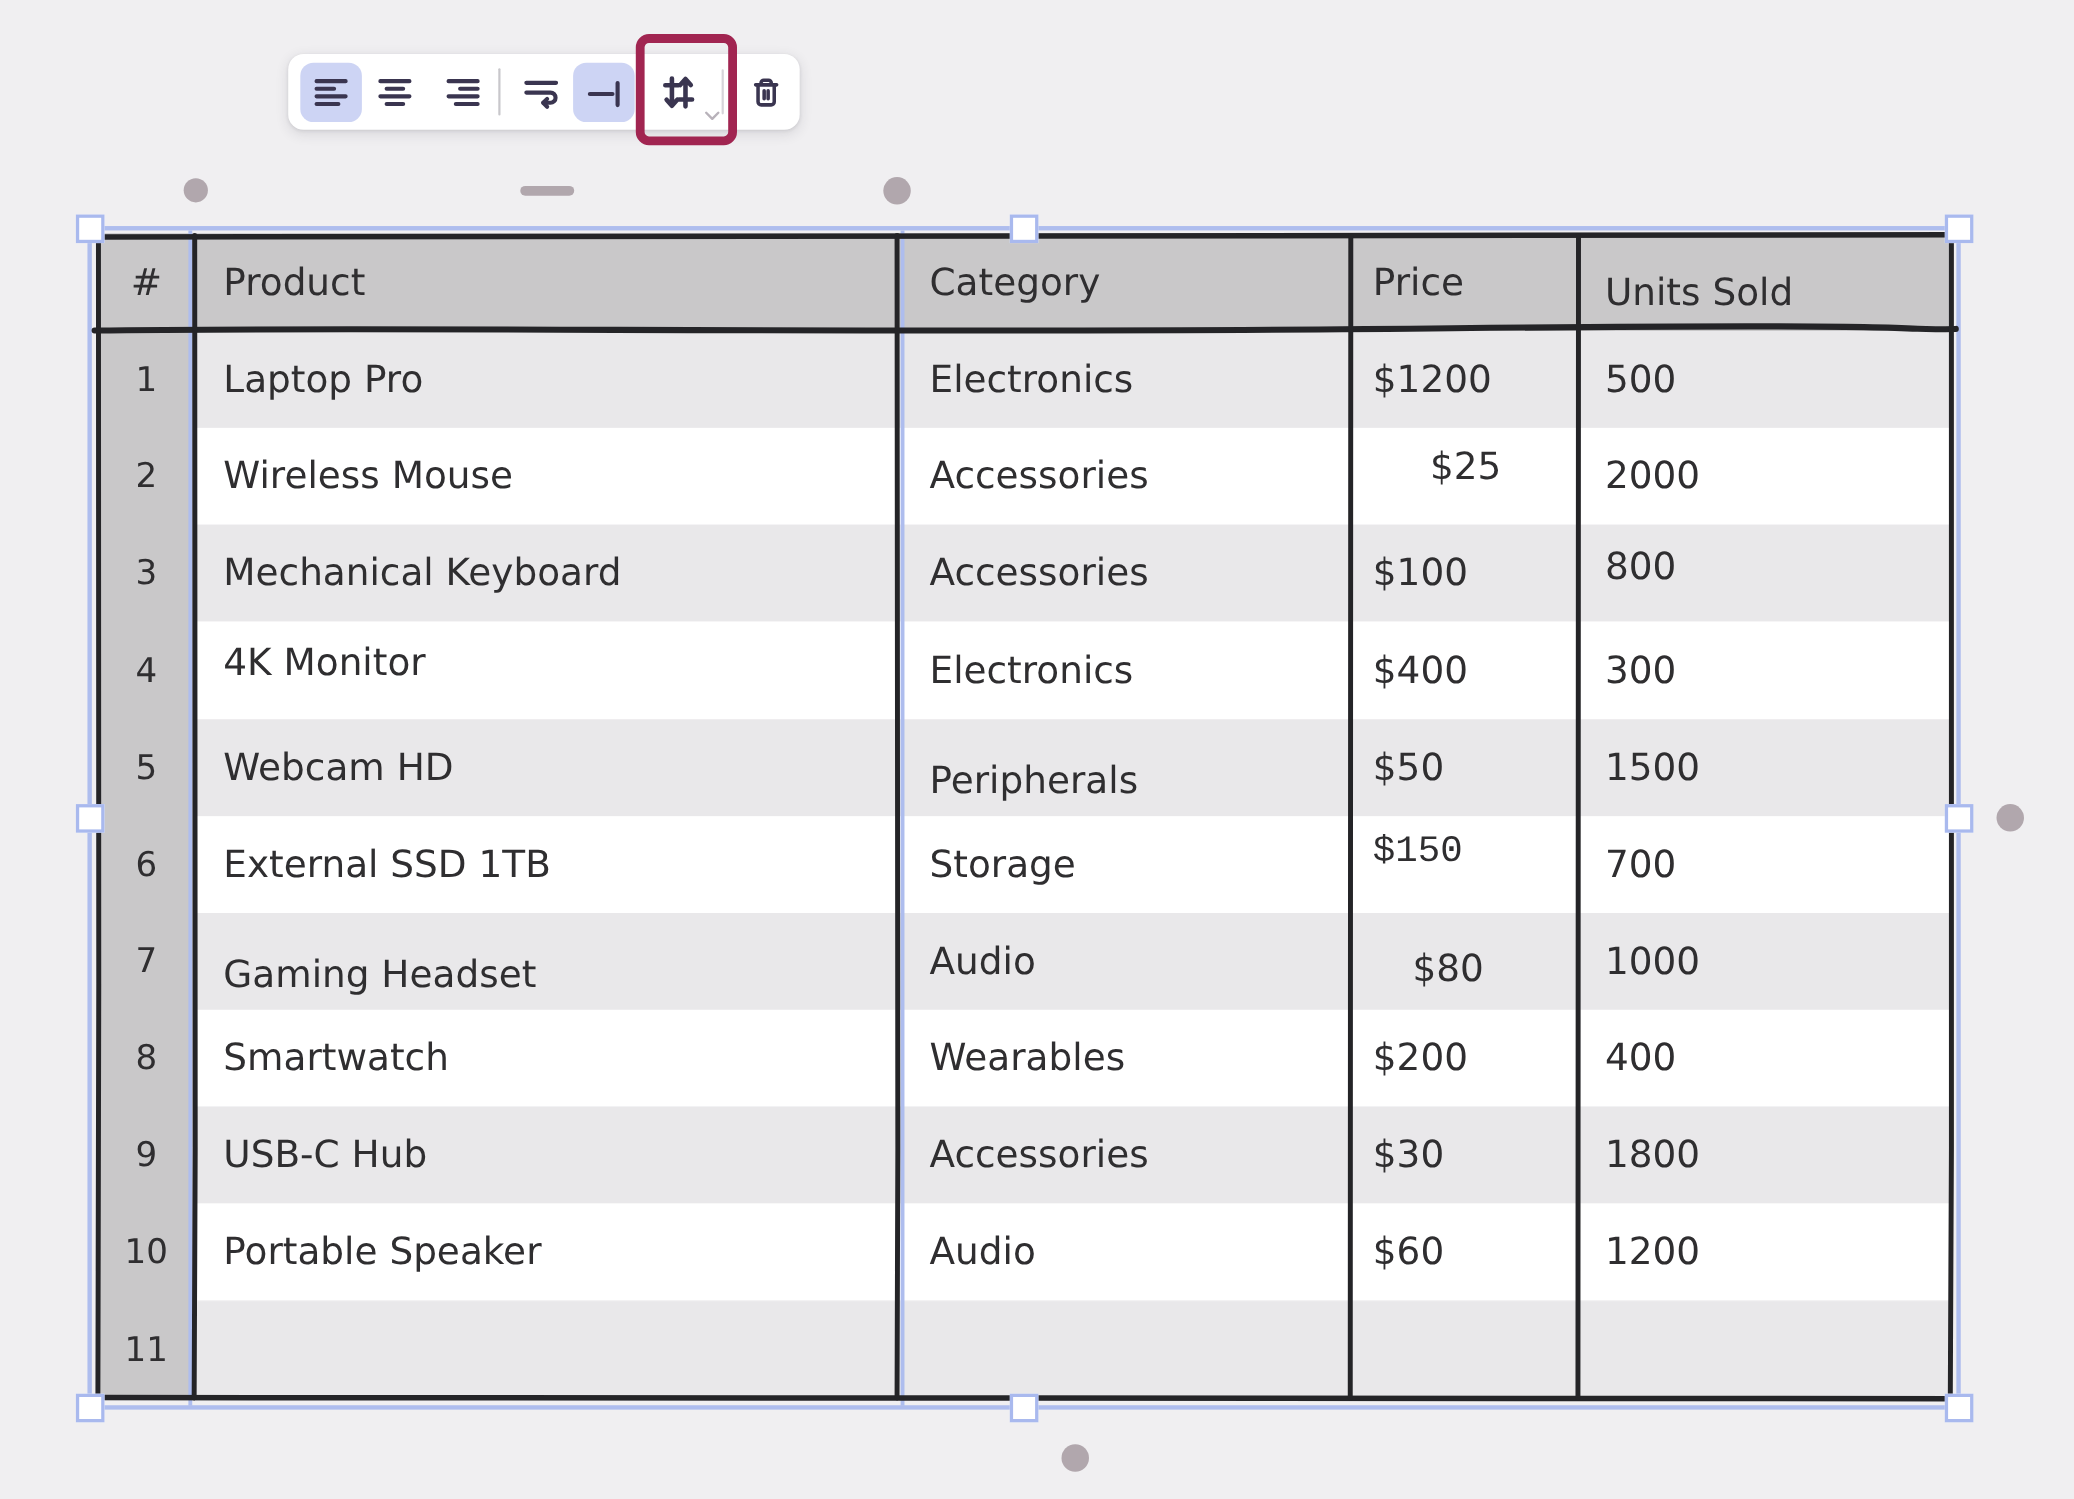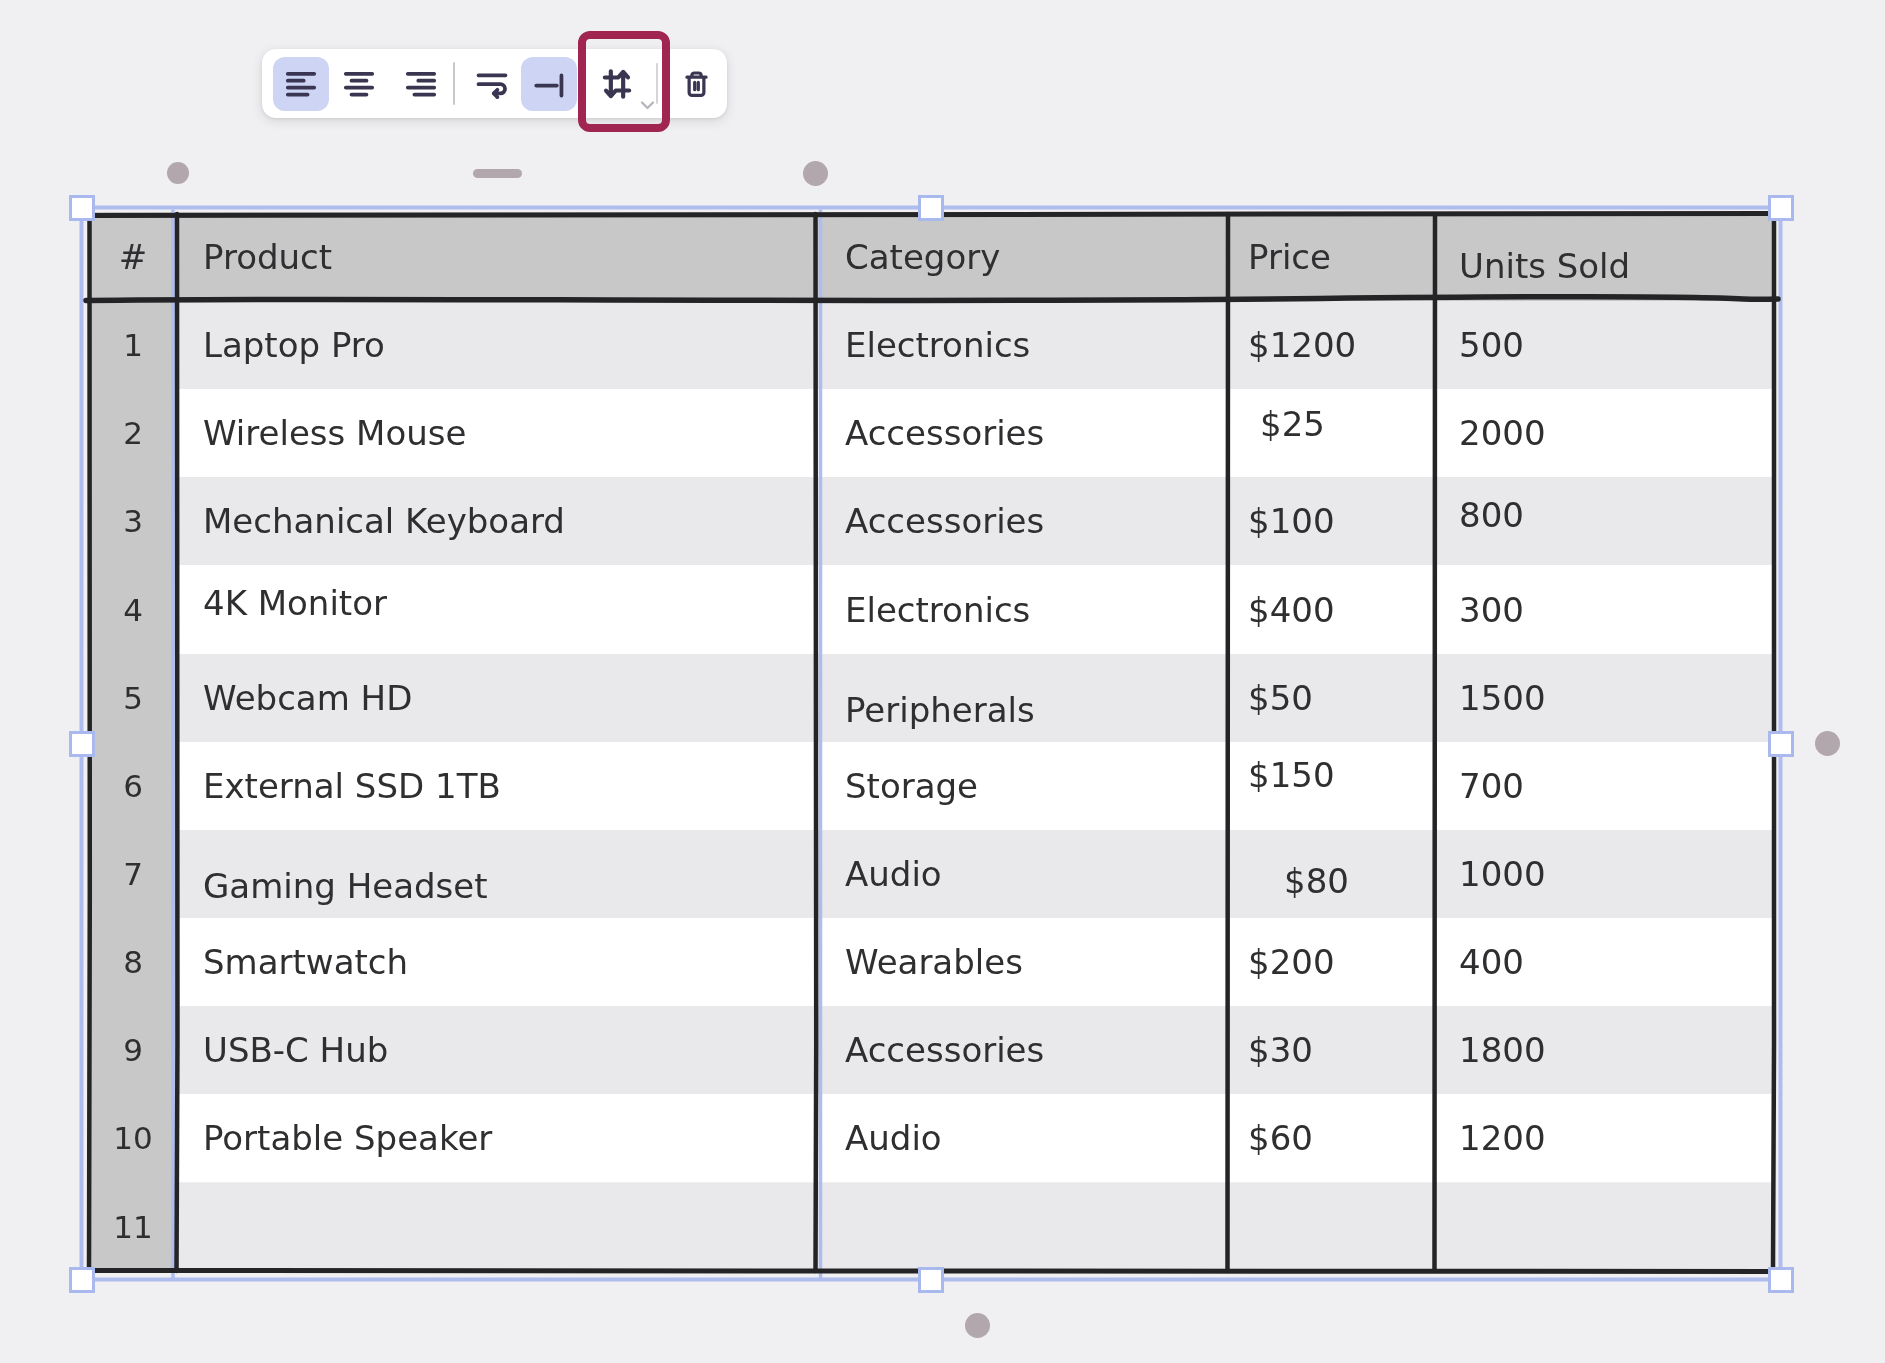--- a/index.html
+++ b/index.html
@@ -181,41 +181,41 @@
       <div class="cell header" style="left: 1248px; top: 212px; height: 89px;">Price</div>
       <div class="cell header" style="left: 1459px; top: 212px; height: 107px;">Units Sold</div>
       <div class="cell num" style="left: 89px; top: 301px; width: 88px; height: 88.15px;">1</div>
       <div class="cell" style="left: 203px; top: 301px; height: 88.15px;">Laptop Pro</div>
       <div class="cell" style="left: 845px; top: 301px; height: 88.15px;">Electronics</div>
       <div class="cell" style="left: 1248px; top: 301px; height: 88.15px;">$1200</div>
       <div class="cell" style="left: 1459px; top: 301px; height: 88.15px;">500</div>
       <div class="cell num" style="left: 89px; top: 389.15px; width: 88px; height: 88.15px;">2</div>
       <div class="cell" style="left: 203px; top: 389.15px; height: 88.15px;">Wireless Mouse</div>
       <div class="cell" style="left: 845px; top: 389.15px; height: 88.15px;">Accessories</div>
-      <div class="cell" style="left: 1260px; top: 389.15px; height: 69px;">$25</div>
+      <div class="cell" style="left: 1300px; top: 389.15px; height: 69px;">$25</div>
       <div class="cell" style="left: 1459px; top: 389.15px; height: 88.15px;">2000</div>
       <div class="cell num" style="left: 89px; top: 477.3px; width: 88px; height: 88.15px;">3</div>
       <div class="cell" style="left: 203px; top: 477.3px; height: 88.15px;">Mechanical Keyboard</div>
       <div class="cell" style="left: 845px; top: 477.3px; height: 88.15px;">Accessories</div>
       <div class="cell" style="left: 1248px; top: 477.3px; height: 88.15px;">$100</div>
       <div class="cell" style="left: 1459px; top: 477.3px; height: 75px;">800</div>
       <div class="cell num" style="left: 89px; top: 565.45px; width: 88px; height: 88.15px;">4</div>
       <div class="cell" style="left: 203px; top: 565.45px; height: 75px;">4K Monitor</div>
       <div class="cell" style="left: 845px; top: 565.45px; height: 88.15px;">Electronics</div>
       <div class="cell" style="left: 1248px; top: 565.45px; height: 88.15px;">$400</div>
       <div class="cell" style="left: 1459px; top: 565.45px; height: 88.15px;">300</div>
       <div class="cell num" style="left: 89px; top: 653.6px; width: 88px; height: 88.15px;">5</div>
       <div class="cell" style="left: 203px; top: 653.6px; height: 88.15px;">Webcam HD</div>
       <div class="cell" style="left: 845px; top: 653.6px; height: 113px;">Peripherals</div>
       <div class="cell" style="left: 1248px; top: 653.6px; height: 88.15px;">$50</div>
       <div class="cell" style="left: 1459px; top: 653.6px; height: 88.15px;">1500</div>
       <div class="cell num" style="left: 89px; top: 741.75px; width: 88px; height: 88.15px;">6</div>
       <div class="cell" style="left: 203px; top: 741.75px; height: 88.15px;">External SSD 1TB</div>
       <div class="cell" style="left: 845px; top: 741.75px; height: 88.15px;">Storage</div>
-      <div class="cell" style="left: 1248px; top: 741.75px; height: 66px;">$150</div>
+      <div class="cell" style="left: 1248px; top: 741.75px; height: 66px; font-family: Liberation Mono, monospace;">$150</div>
       <div class="cell" style="left: 1459px; top: 741.75px; height: 88.15px;">700</div>
       <div class="cell num" style="left: 89px; top: 829.9px; width: 88px; height: 88.15px;">7</div>
       <div class="cell" style="left: 203px; top: 829.9px; height: 113px;">Gaming Headset</div>
       <div class="cell" style="left: 845px; top: 829.9px; height: 88.15px;">Audio</div>
       <div class="cell" style="left: 1284px; top: 829.9px; height: 102px;">$80</div>
       <div class="cell" style="left: 1459px; top: 829.9px; height: 88.15px;">1000</div>
       <div class="cell num" style="left: 89px; top: 918.05px; width: 88px; height: 88.15px;">8</div>
       <div class="cell" style="left: 203px; top: 918.05px; height: 88.15px;">Smartwatch</div>
       <div class="cell" style="left: 845px; top: 918.05px; height: 88.15px;">Wearables</div>
       <div class="cell" style="left: 1248px; top: 918.05px; height: 88.15px;">$200</div>

